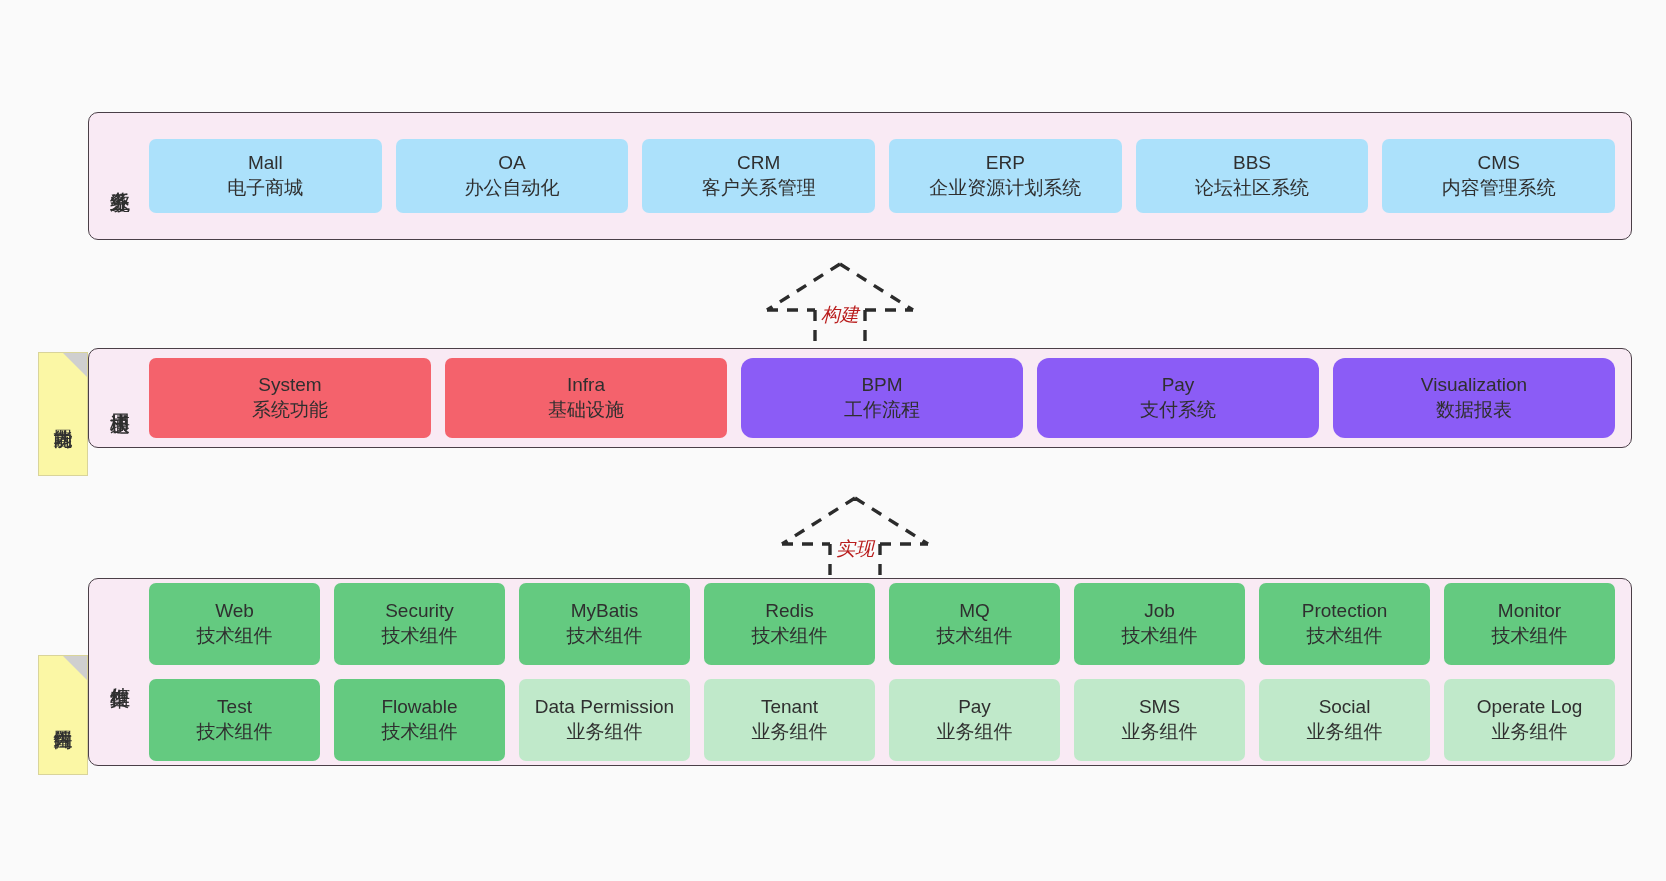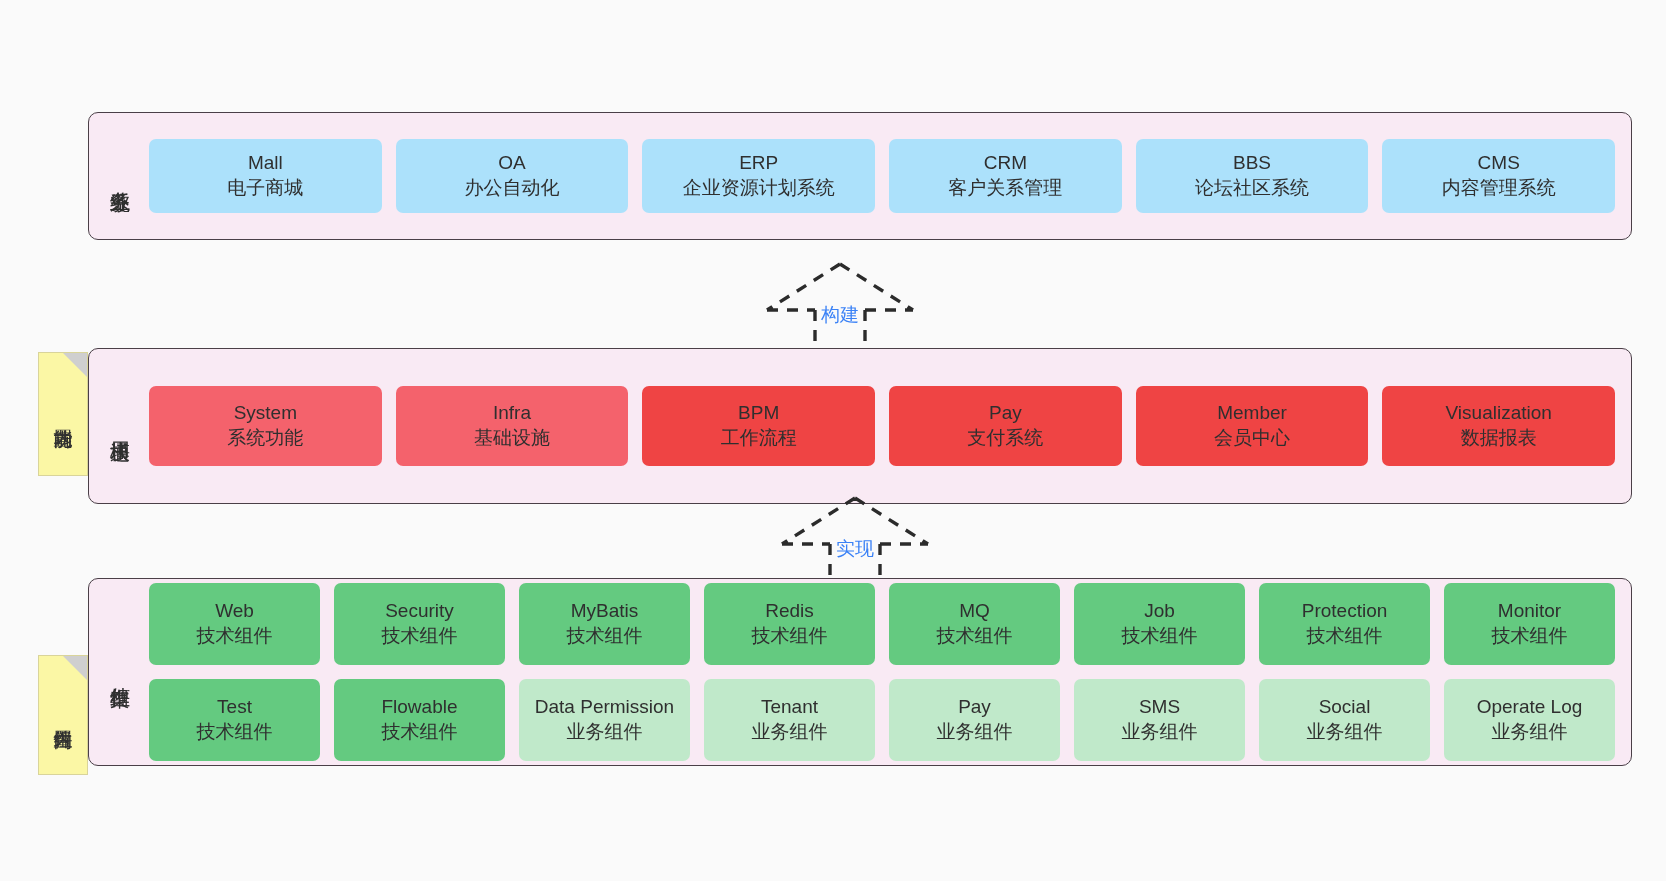--- a/index.html
+++ b/index.html
@@ -65,30 +65,30 @@
     color:#2f2f2f;
     box-sizing:border-box;
     padding:16px 4px;
   }
   .cell .t1{display:block;}
   .cell .t2{display:block;}
 
   
   .c-blue{background:#ace1fb;}
   .c-red{background:#f4626c;}
-  .c-pink{background:#ef4444;}
+  .c-pink{background:#8b5cf6;border-radius:12px;}
   .c-green{background:#64ca80;}
   .c-lgreen{background:#c0e9ca;}
 
   
   #layer-business{left:88px;top:112px;width:1544px;height:128px;}
   #layer-business .layer-body{padding:0 16px 0 10px;}
   #layer-business .cell{height:74px;}
 
-  #layer-modules{left:88px;top:348px;width:1544px;height:156px;}
+  #layer-modules{left:88px;top:348px;width:1544px;height:100px;}
   #layer-modules .cell{height:80px;}
 
   #layer-framework{left:88px;top:578px;width:1544px;height:188px;}
   #layer-framework .cell{height:82px;}
 
   
   .sticky{
     position:absolute;
     background:#fbf7a5;
     border:1px solid #d9d49a;
@@ -118,50 +118,51 @@
     position:absolute;
     width:170px;height:96px;
   }
   .connector svg{display:block;overflow:visible;}
   .connector .conn-label{
     position:absolute;
     left:50%;
     transform:translateX(-50%);
     bottom:26px;
     font-size:19px;
-    color:#3b82f6;
+    color:#b91c1c;
     background:#fafafa;
     padding:0 2px;
     white-space:nowrap;
+    font-style:italic;
   }
   #connector-build{left:755px;top:258px;}
   #connector-impl{left:770px;top:492px;text-align:right;}
 </style>
 </head>
 <body>
 
 <div class="layer" id="layer-business">
   <div class="layer-title">业务系统</div>
   <div class="layer-body">
     <div class="row">
       <div class="cell c-blue">
         <span class="t1">Mall</span>
         <span class="t2">电子商城</span>
       </div>
       <div class="cell c-blue">
         <span class="t1">OA</span>
         <span class="t2">办公自动化</span>
       </div>
       <div class="cell c-blue">
+        <span class="t1">CRM</span>
+        <span class="t2">客户关系管理</span>
+      </div>
+      <div class="cell c-blue">
         <span class="t1">ERP</span>
         <span class="t2">企业资源计划系统</span>
-      </div>
-      <div class="cell c-blue">
-        <span class="t1">CRM</span>
-        <span class="t2">客户关系管理</span>
       </div>
       <div class="cell c-blue">
         <span class="t1">BBS</span>
         <span class="t2">论坛社区系统</span>
       </div>
       <div class="cell c-blue">
         <span class="t1">CMS</span>
         <span class="t2">内容管理系统</span>
       </div>
     </div>
@@ -194,24 +195,20 @@
       </div>
       <div class="cell c-pink">
         <span class="t1">BPM</span>
         <span class="t2">工作流程</span>
       </div>
       <div class="cell c-pink">
         <span class="t1">Pay</span>
         <span class="t2">支付系统</span>
       </div>
       <div class="cell c-pink">
-        <span class="t1">Member</span>
-        <span class="t2">会员中心</span>
-      </div>
-      <div class="cell c-pink">
         <span class="t1">Visualization</span>
         <span class="t2">数据报表</span>
       </div>
     </div>
   </div>
 </div>
 
 <div class="connector" id="connector-impl">
   <svg width="170" height="96" viewBox="0 0 170 96">
     <path d="M85 6 L158 52 M85 6 L12 52 M12 52 L60 52 M110 52 L158 52 M60 52 L60 94 M110 52 L110 94 M60 94 L110 94" fill="none" stroke="#2b2b2b" stroke-width="3.4" stroke-dasharray="11 9" stroke-linecap="butt"></path>

